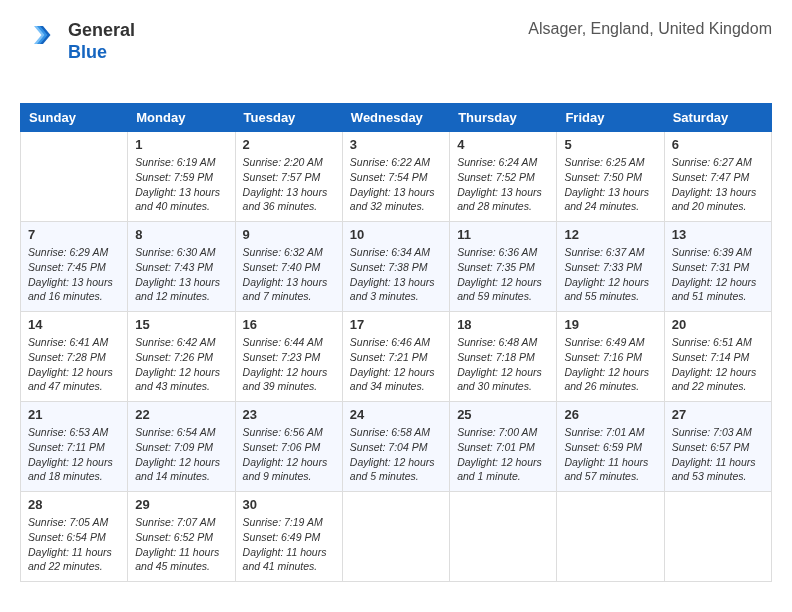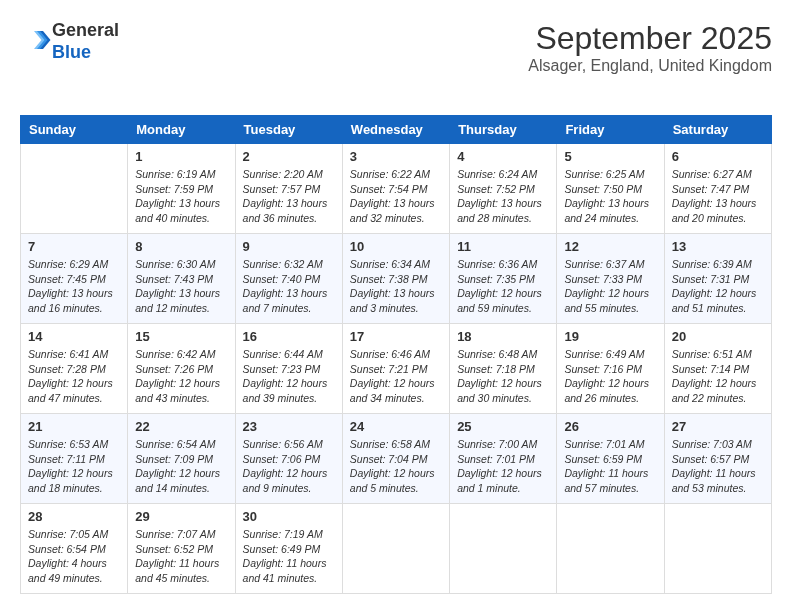--- a/index.html
+++ b/index.html
@@ -11,21 +11,21 @@
       padding: 20px;
     }
     .header {
       display: flex;
       justify-content: space-between;
       align-items: flex-start;
       margin-bottom: 10px;
     }
     .logo {
       display: flex;
-      align-items: center;
+      gap: 16px;
     }
     .logo-text {
       font-size: 18px;
       font-weight: bold;
       line-height: 1.2;
     }
     .logo-general { color: #333; }
     .logo-blue { color: #1565c0; }
     .logo-icon {
       width: 30px;
@@ -103,21 +103,20 @@
         <polygon points="28,8 38,20 28,32 20,32 30,20 20,8" fill="#1565c0"></polygon>
         <polygon points="24,8 34,20 24,32 16,32 26,20 16,8" fill="#42a5f5" opacity="0.7"></polygon>
       </svg>
     </div>
     <div class="logo-text">
       <div class="logo-general">General</div>
       <div class="logo-blue">Blue</div>
     </div>
   </div>
   <div class="title-section">
-    <div class="month-title">September 2025</div>
     <div class="location">Alsager, England, United Kingdom</div>
   </div>
 </div>
 
 <table class="calendar">
   <thead>
     <tr>
     <th>Sunday</th>
         <th>Monday</th>
         <th>Tuesday</th>
@@ -352,21 +351,21 @@
           <div>Daylight: 11 hours and 53 minutes.</div>
         </div>
       </td>
       </tr>
       <tr>
         <td>
         <span class="day-number">28</span>
         <div class="day-detail">
           <div>Sunrise: 7:05 AM</div>
           <div>Sunset: 6:54 PM</div>
-          <div>Daylight: 4 hours and 49 minutes.</div>
+          <div>Daylight: 11 hours and 22 minutes.</div>
         </div>
       </td>
         <td>
         <span class="day-number">29</span>
         <div class="day-detail">
           <div>Sunrise: 7:07 AM</div>
           <div>Sunset: 6:52 PM</div>
           <div>Daylight: 11 hours and 45 minutes.</div>
         </div>
       </td>

